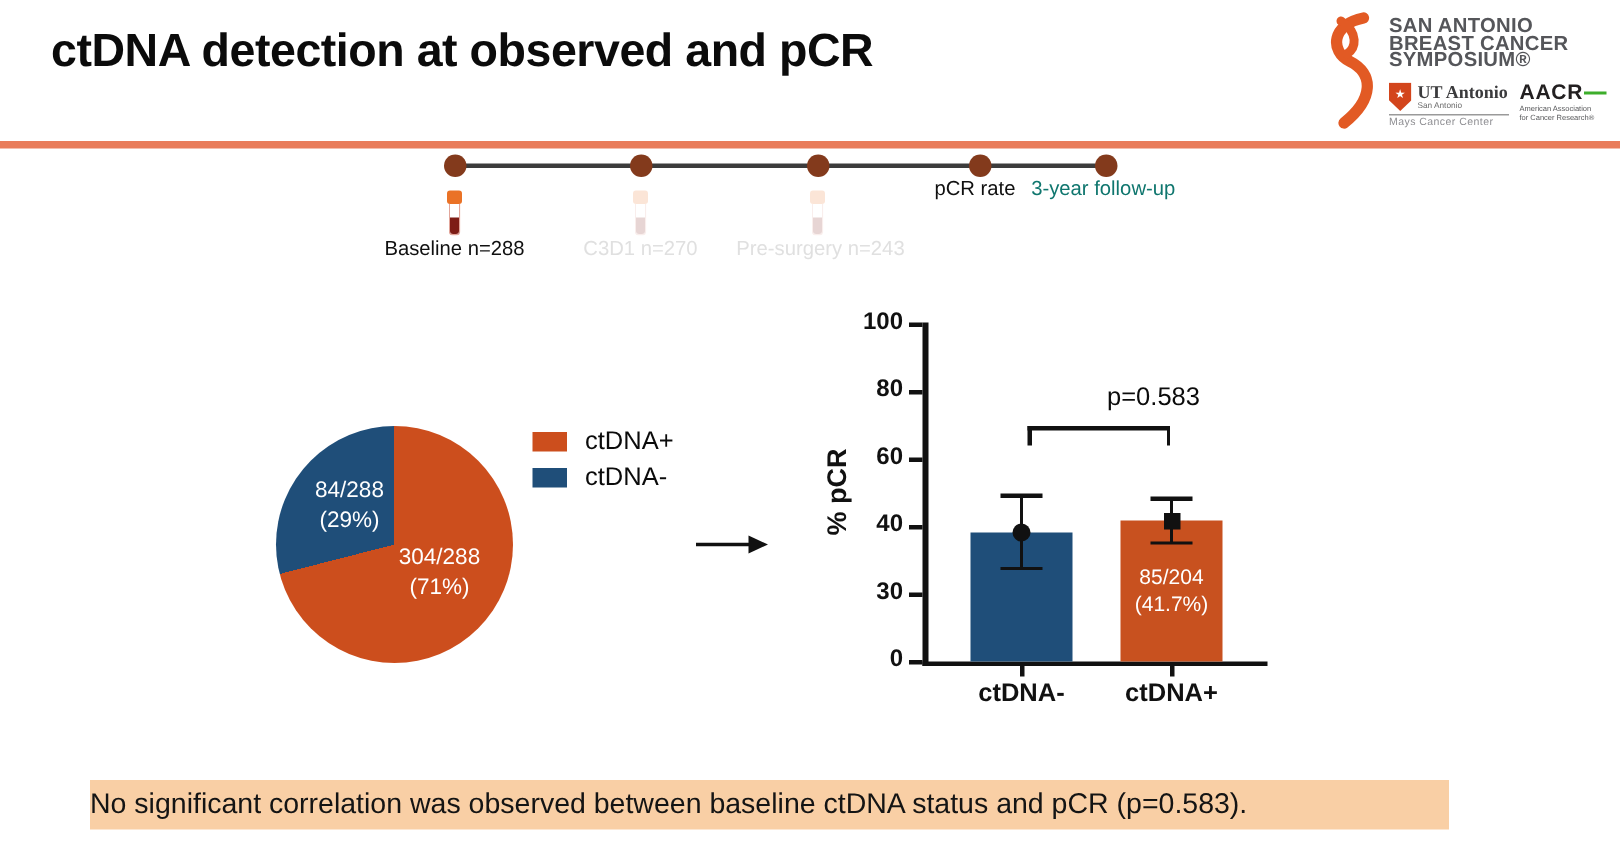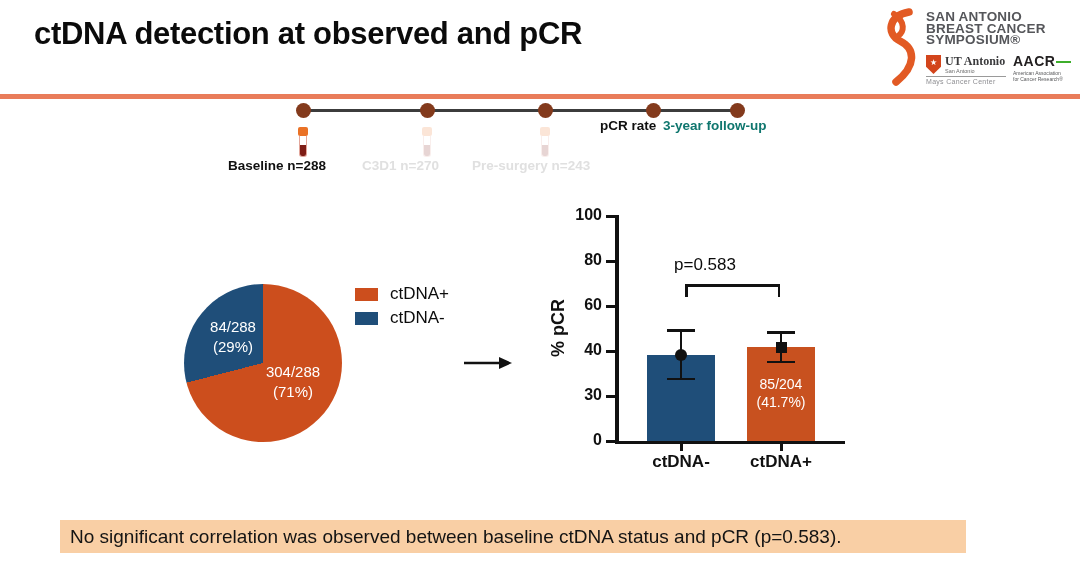--- a/index.html
+++ b/index.html
@@ -26,21 +26,21 @@
   .uth-center{font-size:7px;color:#8E8E92;border-top:1px solid #9a9a9a;margin-top:2px;padding-top:1px;
               letter-spacing:0.3px;width:80px;}
   .aacr{left:1013px;top:55px;width:60px;}
   .aacr-name{font-size:14px;font-weight:800;color:#232021;letter-spacing:0.5px;position:relative;line-height:13px;}
   .aacr-bar{position:absolute;right:2px;top:5.5px;width:15px;height:2.5px;background:#3DAE2B;}
   .aacr-sub{font-size:5px;color:#58595B;line-height:6px;margin-top:2px;}
 
   
   .tl-line{left:303px;top:109px;width:434px;height:3px;background:#3C3C3C;}
   .tl-dot{width:15px;height:15px;border-radius:50%;background:#833A1C;top:103px;}
-  .tl-label{top:158px;font-size:13.5px;font-weight:700;}
+  .tl-label{top:158px;font-size:13.5px;font-weight:400;text-align:center;}
   .tl-faded{color:#E0E0E0;}
   .tl-dark{color:#101010;}
   .tube{top:127px;width:10px;}
   .tube-cap{width:10px;height:9px;background:#EA7226;border-radius:2px;}
   .tube-body{width:8px;height:21px;margin-left:1px;background:#fff;border:1px solid #E2A69B;border-top:none;
              border-radius:0 0 3px 3px;position:relative;overflow:hidden;box-sizing:border-box;}
   .tube-fill{position:absolute;bottom:0;left:0;right:0;height:11px;background:#7E1D16;}
   .tube.faded{opacity:0.18;}
 
   
@@ -59,27 +59,27 @@
   .ytick-label{left:562px;width:40px;text-align:right;font-size:16px;font-weight:700;}
   .ylabel{left:515px;top:316px;width:90px;height:24px;text-align:center;font-size:18px;font-weight:700;
           transform:rotate(-90deg);}
   .errline{width:2.5px;background:#111;}
   .errcap{width:28px;height:2.5px;background:#111;}
   .marker-circle{width:12px;height:12px;border-radius:50%;background:#111;}
   .marker-square{width:11px;height:11px;background:#111;}
   .inbar{width:68px;color:#fff;font-size:14px;line-height:1.32;text-align:center;}
   .bracket-h{left:685px;top:284px;width:95px;height:2.5px;background:#111;}
   .bracket-v{width:2.5px;height:13px;background:#111;top:284px;}
-  .pval{left:660px;top:255px;width:90px;text-align:center;font-size:17px;color:#0b0b0b;}
+  .pval{left:724px;top:255px;width:90px;text-align:center;font-size:17px;color:#0b0b0b;}
   .xtick{width:3px;height:7px;background:#111;top:444px;}
   .xlabel{width:70px;top:452px;text-align:center;font-size:17px;font-weight:700;}
 
   
   .banner{left:60px;top:520px;width:906px;height:33px;background:#F9CFA5;}
-  .banner-text{padding-left:10px;line-height:33px;font-size:19px;color:#141414;white-space:nowrap;}
+  .banner-text{line-height:33px;font-size:19px;color:#141414;white-space:nowrap;}
 </style>
 </head>
 <body>
 
 <div class="slide">
 
   <div class="abs title">ctDNA detection at observed and pCR</div>
 
   <svg class="abs" style="left:878px;top:8px;" width="46" height="80" viewBox="0 0 46 80">
     <path d="M31 4 C 10 8, 8 26, 22 33 C 38 41, 38 58, 18 74" stroke="#E25A24" stroke-width="7.5" fill="none" stroke-linecap="round"></path>

